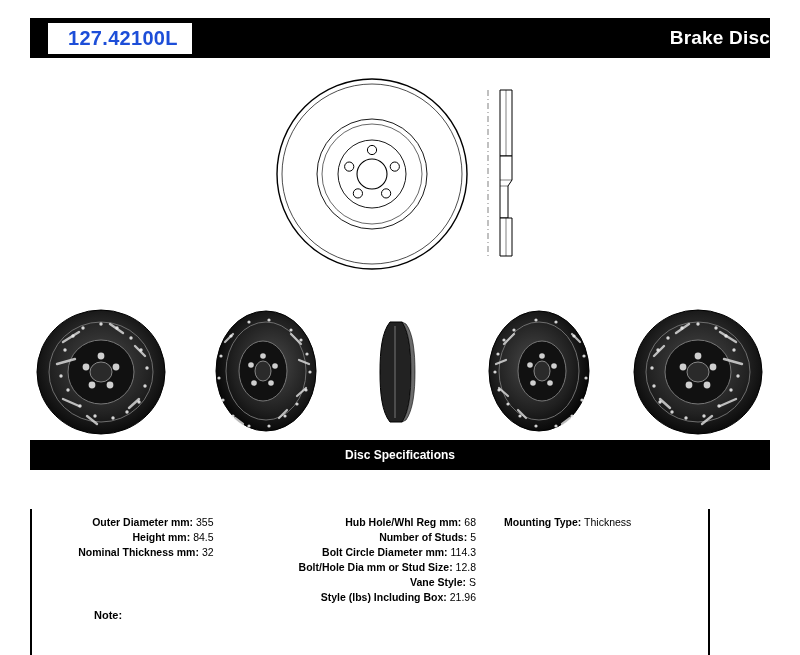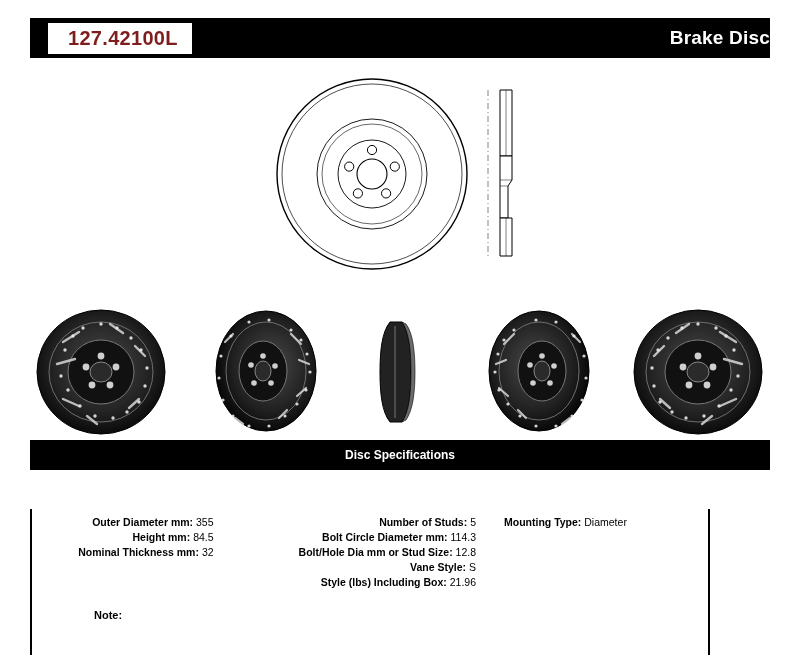--- a/index.html
+++ b/index.html
@@ -24,21 +24,21 @@
     top: 18px;
     width: 740px;
     height: 40px;
     background: #000000;
     display: flex;
     align-items: center;
     justify-content: space-between;
   }
   .header .part-number {
     background: #ffffff;
-    color: #7f1d1d;
+    color: #1d4ed8;
     font-size: 20px;
     font-weight: bold;
     padding: 4px 14px 4px 20px;
     margin-left: 18px;
     letter-spacing: 0.3px;
   }
   .header .doc-title {
     color: #ffffff;
     font-size: 19px;
     font-weight: bold;
@@ -371,20 +371,24 @@
           <span>84.5</span>
         </div>
         <div class="spec-line">
           <b>Nominal Thickness mm:</b>
           <span>32</span>
         </div>
       </div>
 
       <div class="spec-col col-mid">
         <div class="spec-line">
+          <b>Hub Hole/Whl Reg mm:</b>
+          <span>68</span>
+        </div>
+        <div class="spec-line">
           <b>Number of Studs:</b>
           <span>5</span>
         </div>
         <div class="spec-line">
           <b>Bolt Circle Diameter mm:</b>
           <span>114.3</span>
         </div>
         <div class="spec-line">
           <b>Bolt/Hole Dia mm or Stud Size:</b>
           <span>12.8</span>
@@ -395,21 +399,21 @@
         </div>
         <div class="spec-line">
           <b>Style (lbs) Including Box:</b>
           <span>21.96</span>
         </div>
       </div>
 
       <div class="spec-col col-right">
         <div class="spec-line">
           <b>Mounting Type:</b>
-          <span>Diameter</span>
+          <span>Thickness</span>
         </div>
       </div>
 
     </div>
 
     <div class="note">Note:</div>
   </div>
 
 </div>
 

